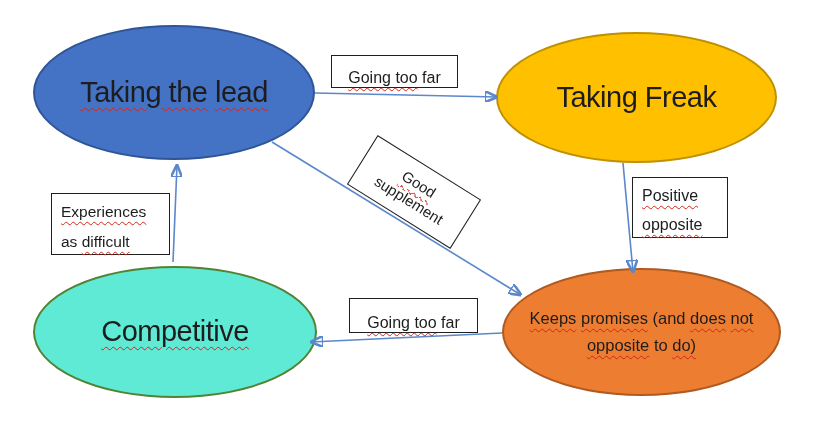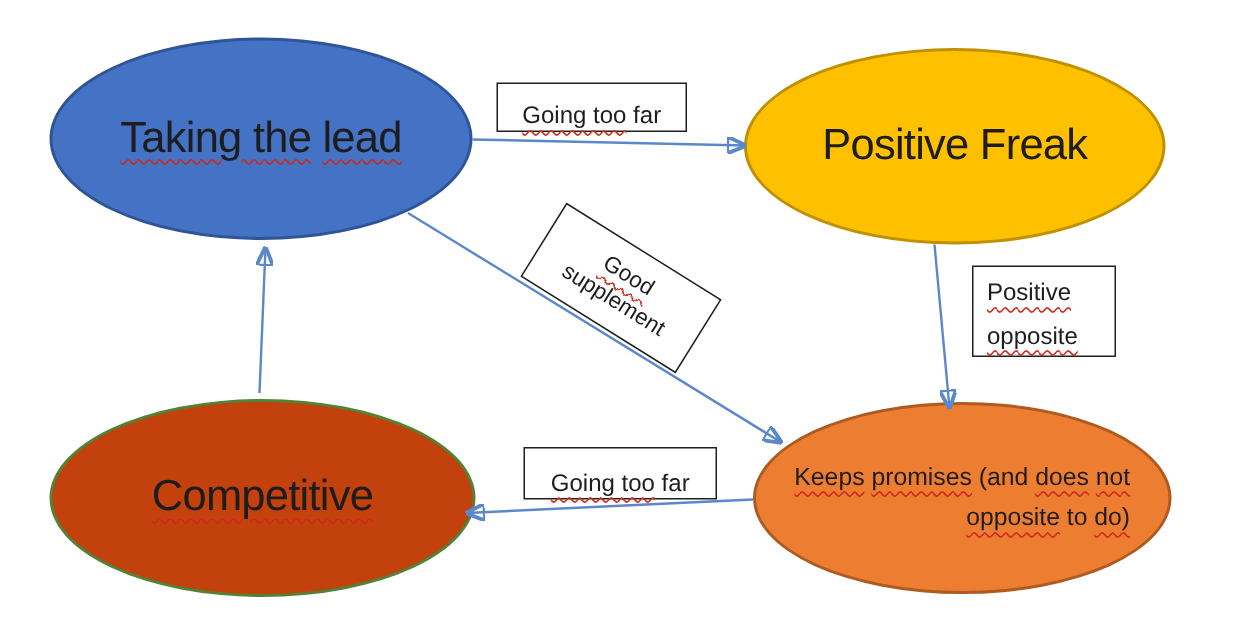--- a/index.html
+++ b/index.html
@@ -19,21 +19,21 @@
   .node-label-small{font-size:16.5px;line-height:27px;padding:0 8px;}
   .labelbox{
     position:absolute;background:#ffffff;border:1.5px solid #1f1f1f;box-sizing:border-box;
     font-size:16px;color:#1d1d1d;
   }
   .labelbox.centered{display:flex;align-items:flex-end;justify-content:center;}
   #box-going-top{left:331px;top:55px;width:127px;height:33px;}
   #box-good-supp{left:353px;top:163px;width:122px;height:58px;transform:rotate(32deg);
     display:flex;flex-direction:column;align-items:center;justify-content:center;
     font-size:15px;line-height:19px;text-align:center;}
-  #box-pos-opp{left:648px;top:177px;width:96px;height:61px;padding:3px 0 0 9px;line-height:29px;}
+  #box-pos-opp{left:632px;top:177px;width:96px;height:61px;padding:3px 0 0 9px;line-height:29px;}
   #box-experiences{left:51px;top:193px;width:119px;height:62px;padding:3px 0 0 9px;font-size:15.5px;line-height:30px;}
   #box-going-bottom{left:349px;top:298px;width:129px;height:35px;}
   .sq{
     text-decoration-line:underline;
     text-decoration-style:wavy;
     text-decoration-color:var(--squiggle,#d0281c);
     text-decoration-thickness:1.1px;
     text-underline-offset:4px;
   }
   .node-label .sq{text-underline-offset:5px;text-decoration-thickness:1.2px;}
@@ -45,28 +45,28 @@
 </head>
 <body>
 
 <div id="canvas">
 
   <div class="ellipse blue shape" style="background: rgb(68, 114, 196); border-color: rgb(47, 85, 151); justify-content: center;">
     <div class="node-label"><span class="sq">Taking the</span> <span class="sq">lead</span></div>
   </div>
 
   <div class="ellipse yellow shape" style="background: rgb(255, 192, 0); border-color: rgb(191, 144, 0);">
-    <div class="node-label"><span>Positive Freak</span></div>
+    <div class="node-label"><span>Taking Freak</span></div>
   </div>
 
-  <div class="ellipse green shape" style="background: #c2410c; border-color: rgb(84, 130, 53);">
+  <div class="ellipse green shape" style="background: #5eead4; border-color: rgb(84, 130, 53);">
     <div class="node-label"><span class="sq">Competitive</span></div>
   </div>
 
-  <div class="ellipse orange shape" style="background: rgb(237, 125, 49); border-color: rgb(174, 90, 33); text-align: right;">
+  <div class="ellipse orange shape" style="background: rgb(237, 125, 49); border-color: rgb(174, 90, 33);">
     <div class="node-label-small">
       <div><span class="sq">Keeps</span> <span class="sq">promises</span> <span>(and</span> <span class="sq">does</span> <span class="sq">not</span></div>
       <div><span class="sq">opposite</span> <span>to</span> <span class="sq">do)</span></div>
     </div>
   </div>
 
   <svg id="arrows" width="828" height="423" viewBox="0 0 828 423">
     <defs>
       <marker id="ah" markerWidth="8" markerHeight="7" refX="7.6" refY="3.5" orient="auto" markerUnits="strokeWidth">
         <path d="M0,0 L8,3.5 L0,7 Z" fill="var(--arrow,#5B87CB)" stroke="none"></path>
@@ -86,18 +86,22 @@
   <div class="labelbox" id="box-good-supp">
     <div><span class="sq">Good</span></div>
     <div><span>supplement</span></div>
   </div>
 
   <div class="labelbox" id="box-pos-opp">
     <div><span class="sq">Positive</span></div>
     <div><span class="sq">opposite</span></div>
   </div>
 
+  <div class="labelbox" id="box-experiences">
+    <div><span class="sq">Experiences</span></div>
+    <div><span>as</span> <span class="sq">difficult</span></div>
+  </div>
 
   <div class="labelbox centered" id="box-going-bottom">
     <span><span class="sq">Going too</span> <span>far</span></span>
   </div>
 
 </div>
 
 </body></html>

